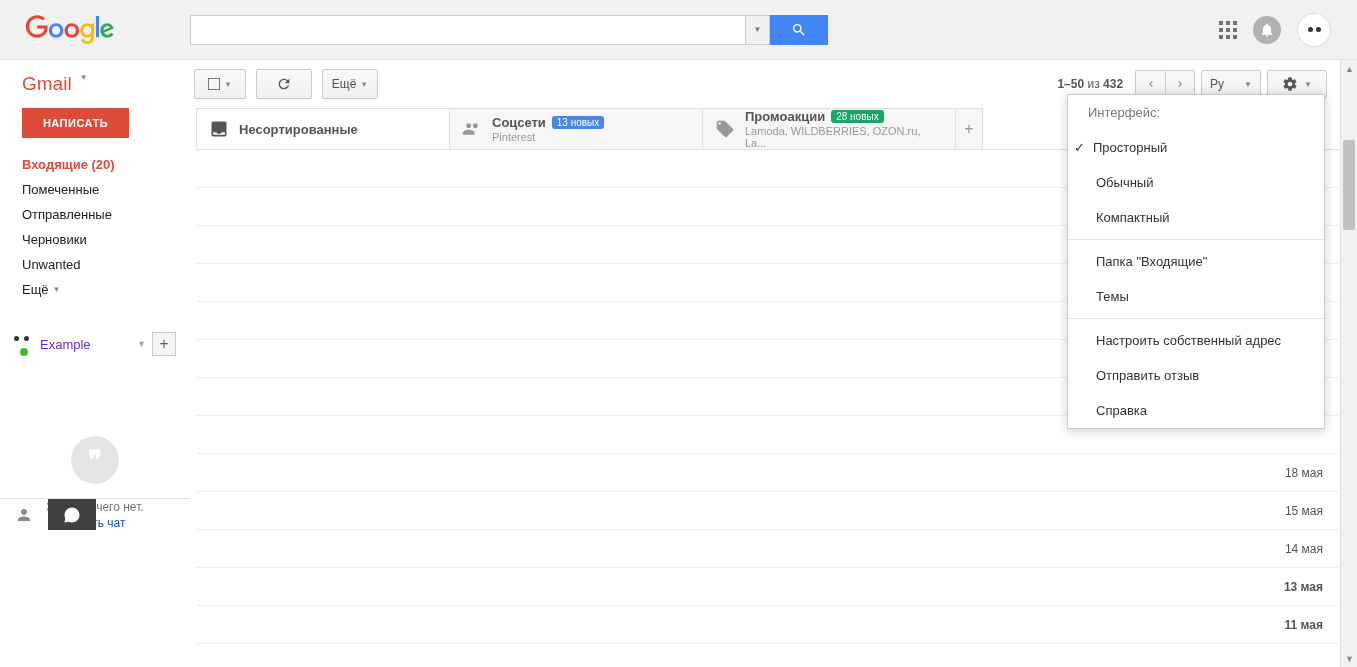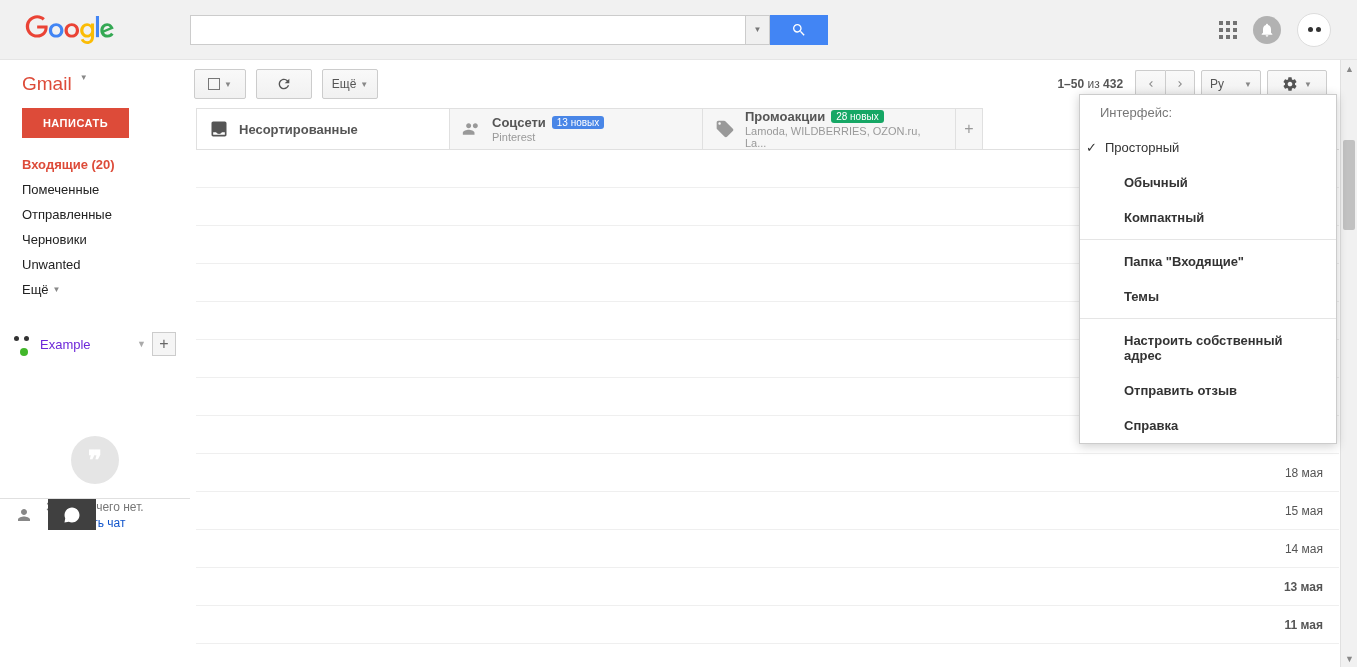--- a/index.html
+++ b/index.html
@@ -71,25 +71,25 @@
 .badge { font-size: 10px; padding: 1px 5px; border-radius: 3px; color: #fff; font-weight: normal; }
 .badge.blue { background: #4986e7; }
 .badge.green { background: #16a765; }
 .tab-add { width: 28px; border: 1px solid #e0e0e0; border-bottom: none; display: flex; align-items: center; justify-content: center; background: #f6f6f6; color: #999; cursor: pointer; font-size: 16px; }
 .email-list { }
 .email-row { height: 38px; border-bottom: 1px solid #efefef; display: flex; align-items: center; padding: 0 10px; }
 .email-date { margin-left: auto; color: #555; font-size: 12px; padding-right: 6px; }
 .email-row.bold .email-date { font-weight: bold; }
 
 
-.settings-menu { position: absolute; top: 94px; right: 20px; width: 258px; background: #fff; border: 1px solid #ccc; box-shadow: 0 2px 10px rgba(0,0,0,0.2); z-index: 100; }
+.settings-menu { position: absolute; top: 94px; right: 32px; width: 258px; background: #fff; border: 1px solid #ccc; box-shadow: 0 2px 10px rgba(0,0,0,0.2); z-index: 100; }
 .sm-item { padding: 10px 20px; font-size: 13px; color: #333; cursor: pointer; display: flex; align-items: center; }
 .sm-item.heading { color: #777; cursor: default; }
 .sm-item.checked::before { content: '✓'; margin-right: 8px; margin-left: -14px; color: #333; }
-.sm-item.not-checked { padding-left: 44px; font-weight: bold; }
+.sm-item.not-checked { padding-left: 28px; }
 .sm-divider { height: 1px; background: #e5e5e5; margin: 4px 0; }
 .sm-item.highlighted { border: 3px solid #dd0000; }
 
 
 .scrollbar { position: absolute; right: 0; top: 60px; bottom: 0; width: 17px; background: #f1f1f1; border-left: 1px solid #e0e0e0; }
 .scroll-thumb { position: absolute; right: 2px; top: 80px; width: 12px; height: 90px; background: #c1c1c1; border-radius: 2px; }
 .scroll-up, .scroll-down { position: absolute; left: 0; width: 17px; height: 17px; display: flex; align-items: center; justify-content: center; color: #888; font-size: 9px; }
 .scroll-up { top: 0; }
 .scroll-down { bottom: 0; }
 

